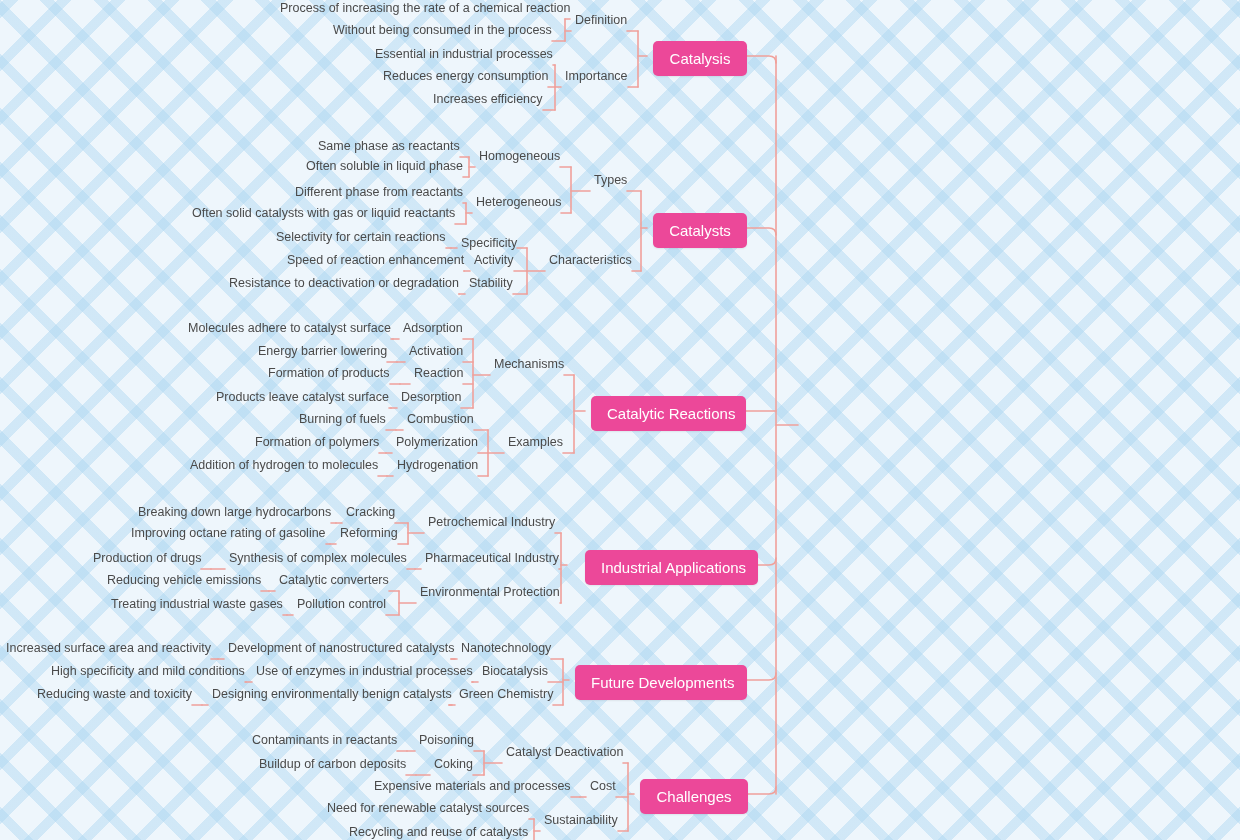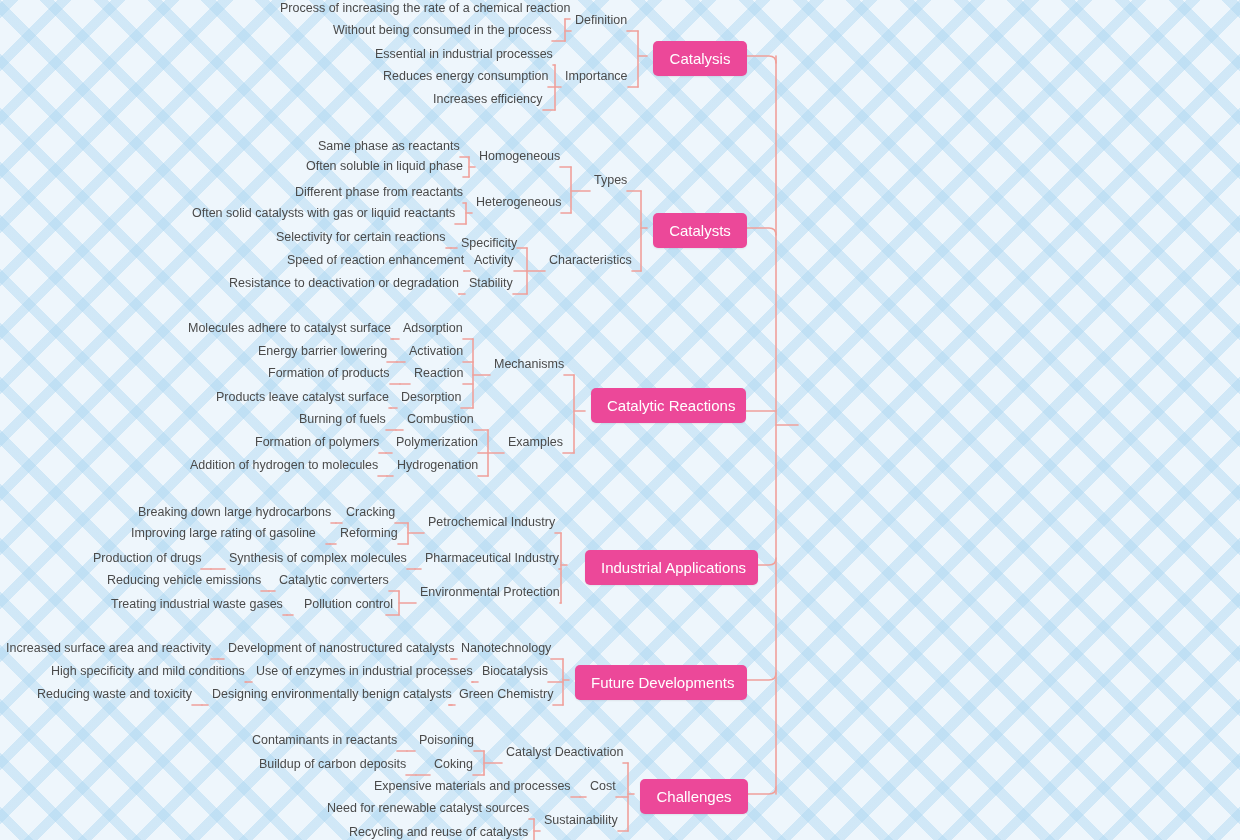--- a/index.html
+++ b/index.html
@@ -222,21 +222,21 @@
     <div class="node text-node" style="left: 476px; top: 196px;">Heterogeneous</div>
     <div class="node text-node" style="left: 295px; top: 186px;">Different phase from reactants</div>
     <div class="node text-node" style="left: 192px; top: 207px;">Often solid catalysts with gas or liquid reactants</div>
     <div class="node text-node" style="left: 549px; top: 254px;">Characteristics</div>
     <div class="node text-node" style="left: 461px; top: 231px; margin-top: 6px;">Specificity</div>
     <div class="node text-node" style="left: 276px; top: 231px;">Selectivity for certain reactions</div>
     <div class="node text-node" style="left: 474px; top: 254px;">Activity</div>
     <div class="node text-node" style="left: 287px; top: 254px;">Speed of reaction enhancement</div>
     <div class="node text-node" style="left: 469px; top: 277px;">Stability</div>
     <div class="node text-node" style="left: 229px; top: 277px;">Resistance to deactivation or degradation</div>
-    <div class="node branch-node" style="left: 591px; top: 388px; width: 123px;">Catalytic Reactions</div>
+    <div class="node branch-node" style="left: 591px; top: 396px; width: 123px;">Catalytic Reactions</div>
     <div class="node text-node" style="left: 494px; top: 358px;">Mechanisms</div>
     <div class="node text-node" style="left: 403px; top: 322px; text-align: center;">Adsorption</div>
     <div class="node text-node" style="left: 188px; top: 322px;">Molecules adhere to catalyst surface</div>
     <div class="node text-node" style="left: 409px; top: 345px;">Activation</div>
     <div class="node text-node" style="left: 258px; top: 345px;">Energy barrier lowering</div>
     <div class="node text-node" style="left: 414px; top: 367px;">Reaction</div>
     <div class="node text-node" style="left: 268px; top: 367px;">Formation of products</div>
     <div class="node text-node" style="left: 401px; top: 391px;">Desorption</div>
     <div class="node text-node" style="left: 216px; top: 391px;">Products leave catalyst surface</div>
     <div class="node text-node" style="left: 508px; top: 436px;">Examples</div>
@@ -244,28 +244,28 @@
     <div class="node text-node" style="left: 299px; top: 413px;">Burning of fuels</div>
     <div class="node text-node" style="left: 396px; top: 436px;">Polymerization</div>
     <div class="node text-node" style="left: 255px; top: 436px;">Formation of polymers</div>
     <div class="node text-node" style="left: 397px; top: 459px;">Hydrogenation</div>
     <div class="node text-node" style="left: 190px; top: 459px;">Addition of hydrogen to molecules</div>
     <div class="node branch-node" style="left: 573px; top: 550px; width: 141px; margin-left: 12px;">Industrial Applications</div>
     <div class="node text-node" style="left: 428px; top: 516px;">Petrochemical Industry</div>
     <div class="node text-node" style="left: 346px; top: 506px;">Cracking</div>
     <div class="node text-node" style="left: 138px; top: 506px;">Breaking down large hydrocarbons</div>
     <div class="node text-node" style="left: 340px; top: 527px;">Reforming</div>
-    <div class="node text-node" style="left: 131px; top: 527px;">Improving large rating of gasoline</div>
+    <div class="node text-node" style="left: 131px; top: 527px;">Improving octane rating of gasoline</div>
     <div class="node text-node" style="left: 425px; top: 552px; text-align: right;">Pharmaceutical Industry</div>
     <div class="node text-node" style="left: 229px; top: 552px;">Synthesis of complex molecules</div>
     <div class="node text-node" style="left: 93px; top: 552px;">Production of drugs</div>
     <div class="node text-node" style="left: 420px; top: 586px;">Environmental Protection</div>
     <div class="node text-node" style="left: 279px; top: 574px;">Catalytic converters</div>
     <div class="node text-node" style="left: 107px; top: 574px;">Reducing vehicle emissions</div>
-    <div class="node text-node" style="left: 297px; top: 598px; margin-left: 7px;">Pollution control</div>
+    <div class="node text-node" style="left: 297px; top: 598px;">Pollution control</div>
     <div class="node text-node" style="left: 111px; top: 598px;">Treating industrial waste gases</div>
     <div class="node branch-node" style="left: 575px; top: 665px; width: 140px;">Future Developments</div>
     <div class="node text-node" style="left: 461px; top: 642px;">Nanotechnology</div>
     <div class="node text-node" style="left: 228px; top: 642px;">Development of nanostructured catalysts</div>
     <div class="node text-node" style="left: 6px; top: 642px;">Increased surface area and reactivity</div>
     <div class="node text-node" style="left: 482px; top: 665px;">Biocatalysis</div>
     <div class="node text-node" style="left: 256px; top: 665px;">Use of enzymes in industrial processes</div>
     <div class="node text-node" style="left: 51px; top: 665px;">High specificity and mild conditions</div>
     <div class="node text-node" style="left: 459px; top: 688px;">Green Chemistry</div>
     <div class="node text-node" style="left: 212px; top: 688px;">Designing environmentally benign catalysts</div>

